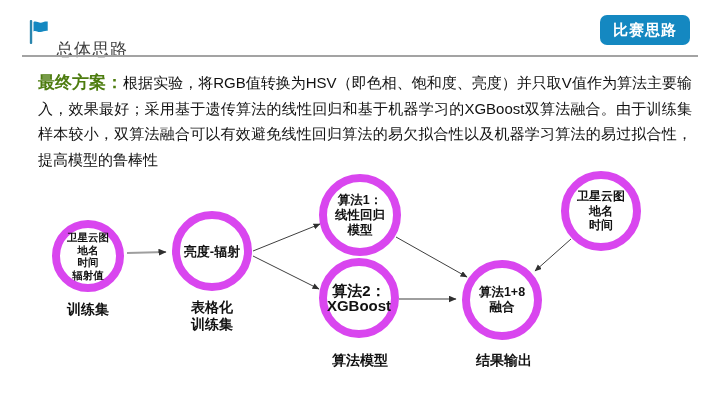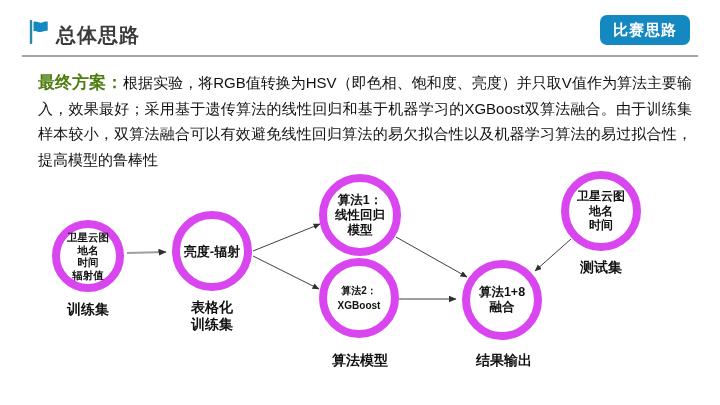--- a/index.html
+++ b/index.html
@@ -2,21 +2,21 @@
 <html><head>
 <meta charset="utf-8">
 <style>
   html,body{margin:0;padding:0;background:#fff;}
   .slide{
     position:relative;width:720px;height:405px;background:#ffffff;overflow:hidden;
     font-family:"Liberation Sans","DejaVu Sans",sans-serif;color:#1a1a1a;
   }
   
   .header-flag{position:absolute;left:28px;top:18px;width:22px;height:28px;}
-  .page-title{position:absolute;left:56px;top:22px;font-size:20px;font-weight:bold;color:#3c3c3c;letter-spacing:1px;}
+  .page-title{position:absolute;left:56px;top:38px;font-size:17px;font-weight:normal;color:#3c3c3c;letter-spacing:1px;}
   .badge{
     position:absolute;left:600px;top:15px;width:90px;height:30px;background:#1488c1;
     border-radius:7px;color:#ffffff;font-size:15px;font-weight:bold;
     display:flex;align-items:center;justify-content:center;letter-spacing:1px;cursor:pointer;
   }
   .divider{position:absolute;left:22px;top:55px;width:676px;height:2px;background:#a3a3a3;}
   
   .para{
     position:absolute;left:38px;top:70px;width:654px;
     font-size:15px;line-height:25.5px;text-align:justify;color:#111111;
@@ -25,21 +25,21 @@
   
   .edges{position:absolute;left:0;top:0;width:720px;height:405px;z-index:1;}
   .node{
     position:absolute;z-index:2;background:#ffffff;border:8px solid #d946ef;border-radius:50%;
     box-sizing:border-box;display:flex;flex-direction:column;align-items:center;justify-content:center;
     font-weight:bold;text-align:center;color:#111111;
   }
   .node-train{left:52px;top:220px;width:72px;height:72px;font-size:10.5px;line-height:12.5px;}
   .node-tabular{left:172px;top:211px;width:80px;height:80px;font-size:13px;line-height:15px;justify-content:center;}
   .node-algo1{left:319px;top:174px;width:82px;height:82px;font-size:12.5px;line-height:15px;}
-  .node-algo2{left:319px;top:258px;width:80px;height:80px;font-size:10px;line-height:15px;}
+  .node-algo2{left:319px;top:258px;width:80px;height:80px;font-size:15px;line-height:15px;}
   .node-fusion{left:462px;top:260px;width:80px;height:80px;font-size:12.5px;line-height:15px;}
   .node-test{left:561px;top:171px;width:80px;height:80px;font-size:12px;line-height:14.5px;}
   .dlabel{
     position:absolute;z-index:2;font-size:14px;font-weight:bold;text-align:center;color:#111111;line-height:17px;
   }
   .lbl-train{left:48px;top:301px;width:80px;}
   .lbl-tabular{left:172px;top:299px;width:80px;}
   .lbl-algomodel{left:310px;top:352px;width:100px;}
   .lbl-result{left:454px;top:352px;width:100px;}
   .lbl-test{left:561px;top:259px;width:80px;}
@@ -117,17 +117,14 @@
   <div class="dlabel lbl-tabular">
     <div>表格化</div>
     <div>训练集</div>
   </div>
   <div class="dlabel lbl-result">
     <div>结果输出</div>
   </div>
   <div class="dlabel lbl-algomodel">
     <div>算法模型</div>
   </div>
-  <div class="dlabel lbl-test">
-    <div>测试集</div>
-  </div>
 
 </div>
 
 </body></html>

